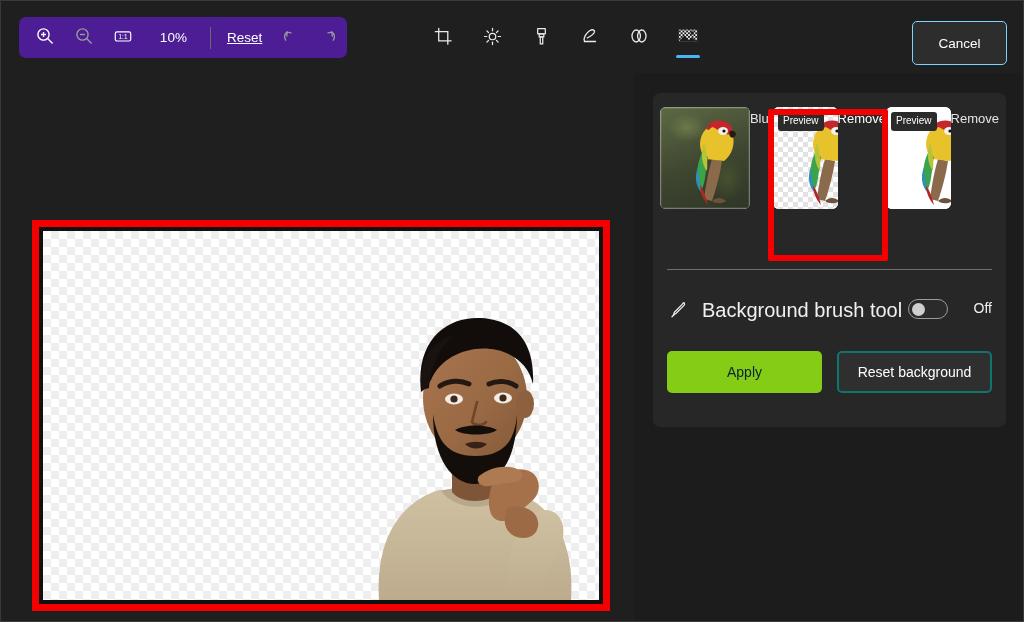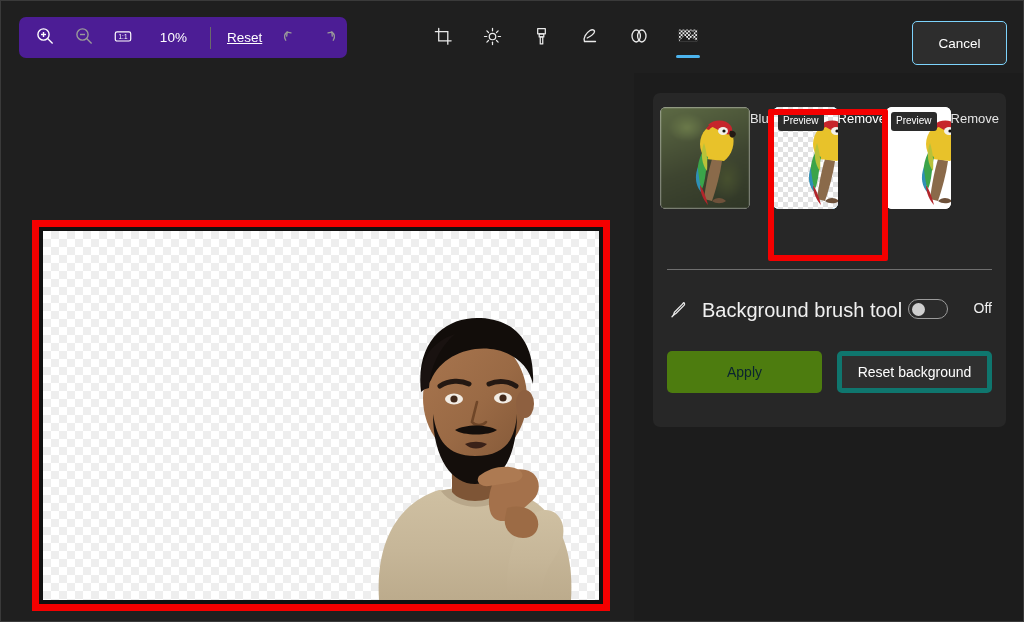--- a/index.html
+++ b/index.html
@@ -221,30 +221,30 @@
     position: absolute; left: 3px; top: 3px;
     width: 13px; height: 13px; border-radius: 50%;
     background: #cfcfcf;
   }
   #brush-state { position: absolute; right: 0; top: 7px; font-size: 14px; color: #f0f0f0; }
 
   
   #apply-btn {
     position: absolute; left: 14px; top: 258px;
     width: 155px; height: 42px;
-    background: #4d7c0f; color: #0b2330;
+    background: #84cc16; color: #0b2330;
     border-radius: 5px;
     display: flex; align-items: center; justify-content: center;
     font-size: 14px;
   }
   #reset-bg-btn {
     position: absolute; left: 184px; top: 258px;
     width: 155px; height: 42px;
     background: #2f2f2f; color: #ffffff;
-    border: 5px solid #0f766e; border-radius: 5px;
+    border: 2px solid #0f766e; border-radius: 5px;
     display: flex; align-items: center; justify-content: center;
     font-size: 14px;
   }
 </style>
 </head>
 <body>
 
 <div id="app">
 
   <div id="topbar">

